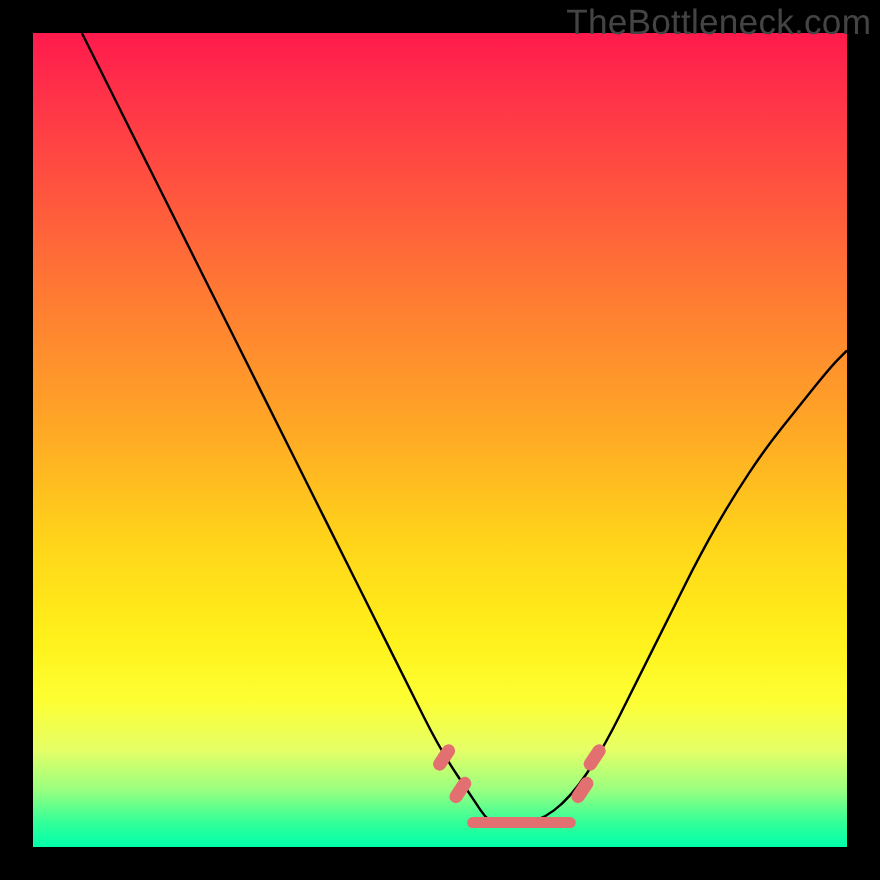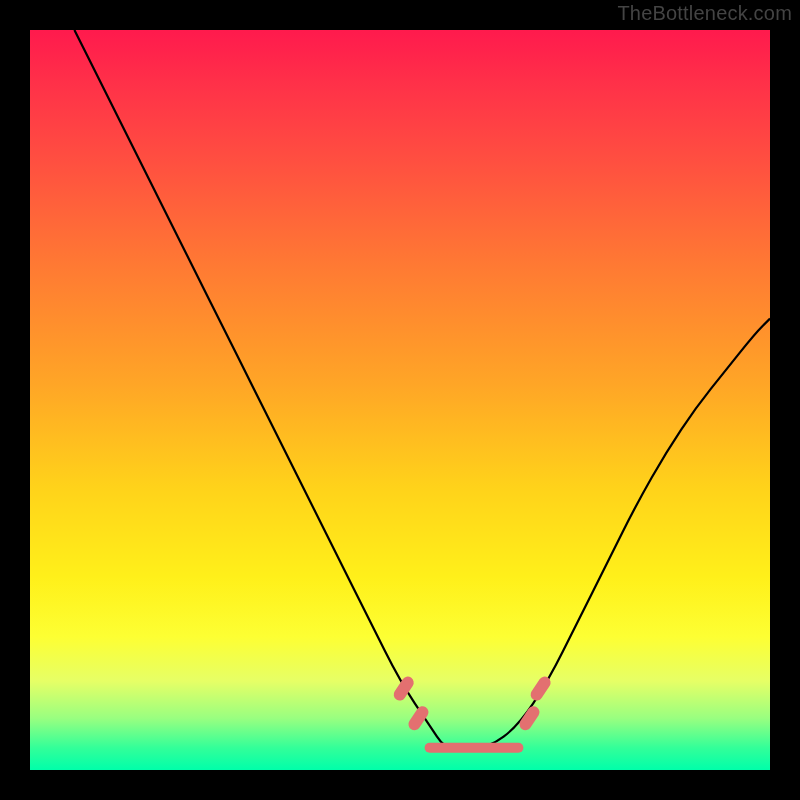--- a/index.html
+++ b/index.html
@@ -43,21 +43,21 @@
       #99ff80  93%,
       #33ff99  97%,
       #00ffaa 100%
     );
   }
   .watermark {
     position: absolute;
     top: 2px;
     right: 8px;
     font-family: Arial, Helvetica, sans-serif;
-    font-size: 20px;
+    font-size: 32px;
     color: #444;
     letter-spacing: 0.2px;
     user-select: none;
   }
   svg.curve {
     position: absolute;
     left: 0;
     top: 0;
     width: 740px;
     height: 740px;

